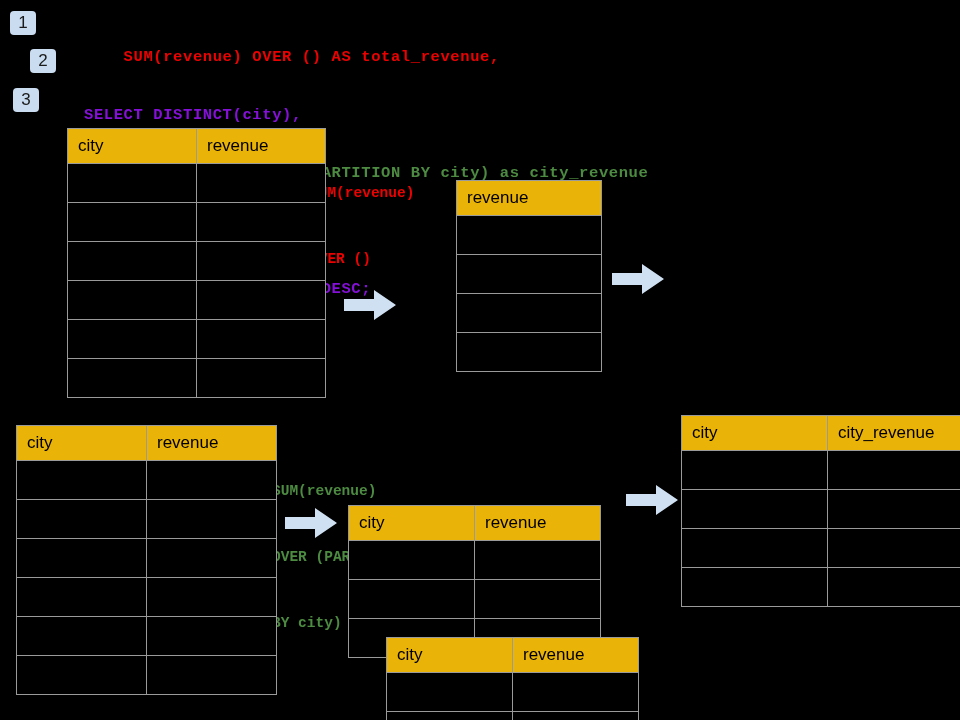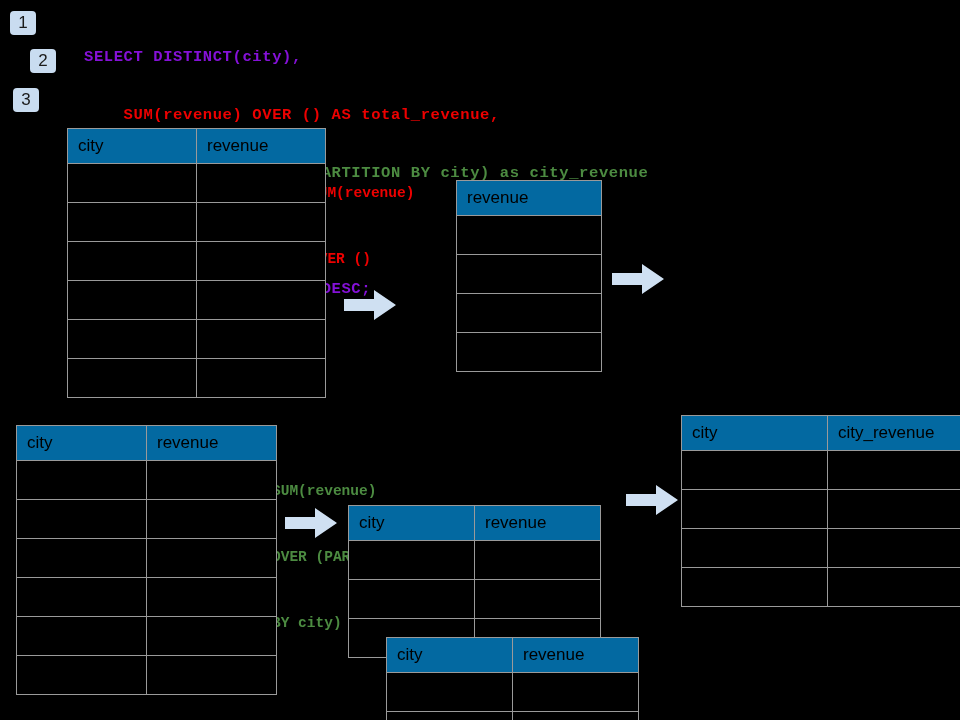--- a/index.html
+++ b/index.html
@@ -78,21 +78,21 @@
     border-collapse: collapse;
     background: #000000;
     table-layout: fixed;
   }
   .tbl td, .tbl th {
     border: 1px solid #9a9a9a;
     padding: 0;
     background: #000000;
   }
   .tbl th {
-    background: #0369a1;
+    background: #eab308;
     color: #000000;
     font-family: "Liberation Sans", sans-serif;
     font-weight: normal;
     font-size: 17px;
     text-align: left;
     padding: 0 0 0 10px;
     height: 34px;
     vertical-align: middle;
   }
   .tbl td { height: 38px; }
@@ -105,22 +105,22 @@
 </head>
 <body>
 
 <div id="stage">
 
   <div class="badge" style="left:10px; top:11px;">1</div>
   <div class="badge" style="left:30px; top:49px;">2</div>
   <div class="badge" style="left:13px; top:88px;">3</div>
 
   <div class="sql" style="left:84px; top:12px;">
+    <span class="sql-line c-red">    SUM(revenue) OVER () AS total_revenue,</span>
     <span class="sql-line c-purple">SELECT DISTINCT(city),</span>
-    <span class="sql-line c-red">    SUM(revenue) OVER () AS total_revenue,</span>
     <span class="sql-line c-green">    SUM(revenue) OVER (PARTITION BY city) as city_revenue</span>
     <span class="sql-line c-purple">  FROM rides</span>
     <span class="sql-line c-purple">  ORDER by city_revenue DESC;</span>
   </div>
 
 
   <div class="anno c-red" style="left:310px; top:138px;">
     <span style="display:block;">SUM(revenue)</span>
     <span style="display:block;">OVER ()</span>
   </div>

